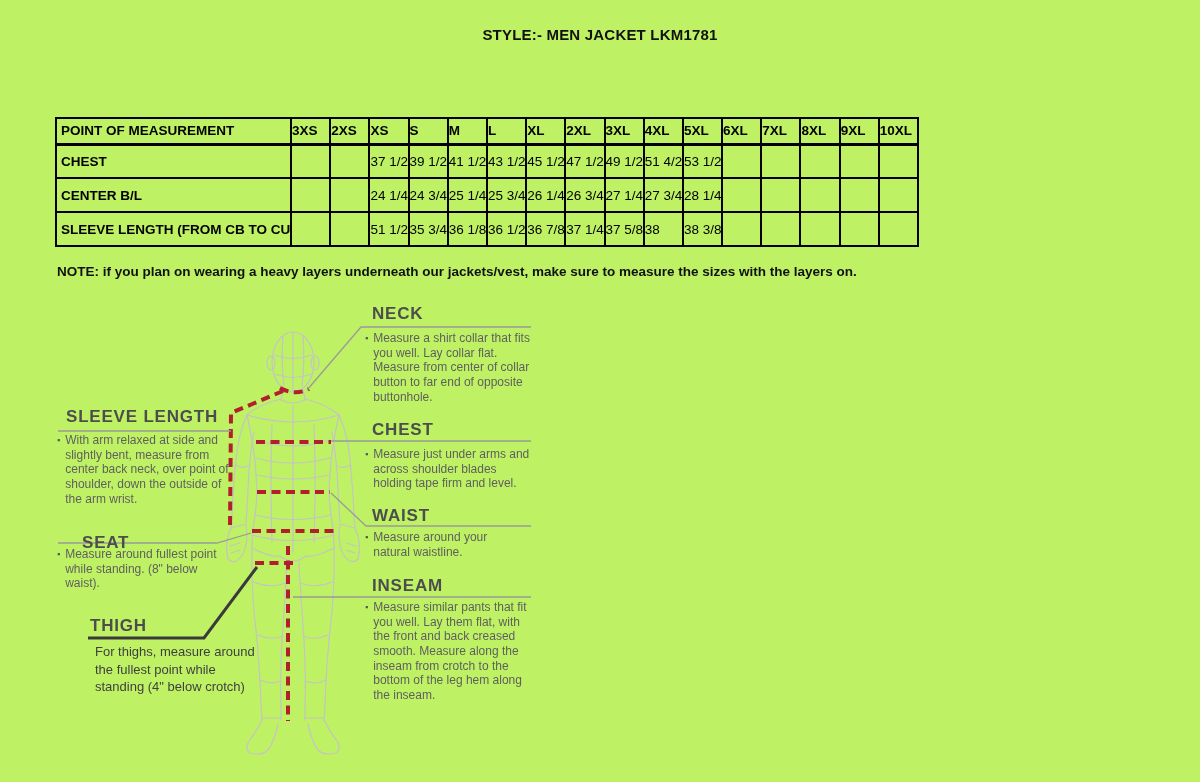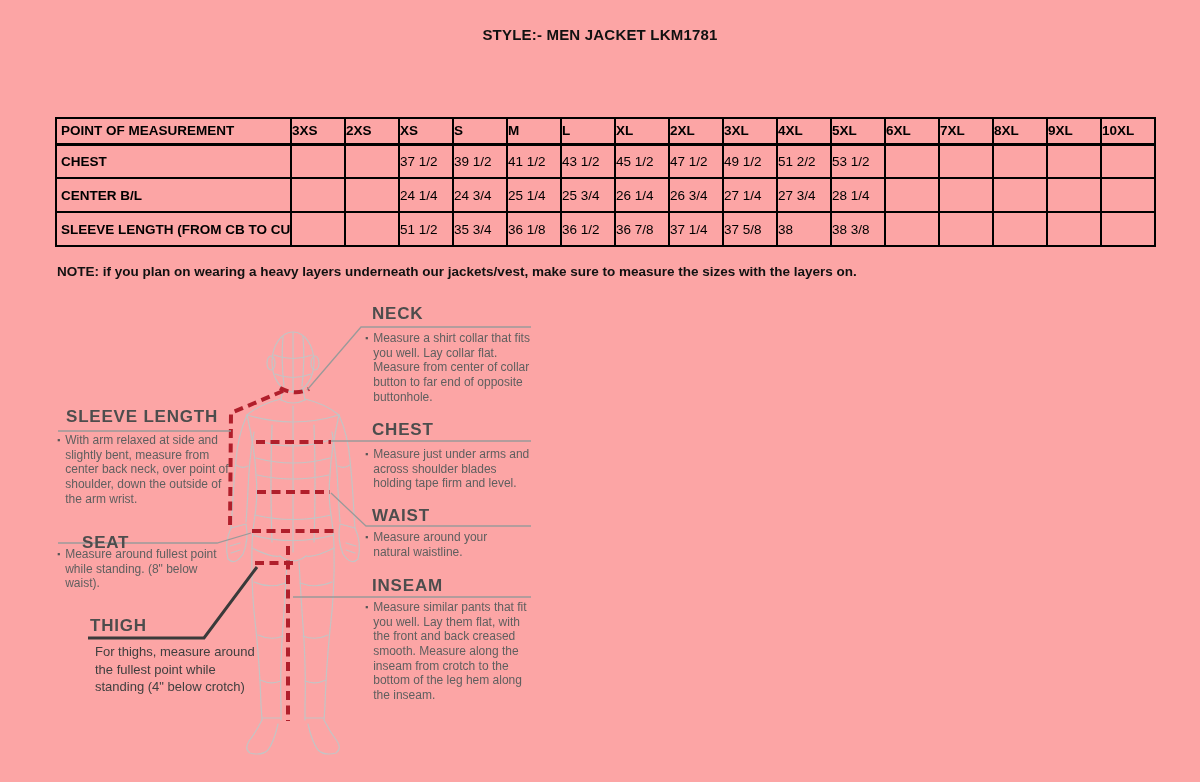--- a/index.html
+++ b/index.html
@@ -5,33 +5,33 @@
   :root{
     --red:#b01f2b;
     --body-gray:#c4c4c4;
     --leader:#9a9a9a;
     --heading:#4d4d4d;
     --desc:#5f5f5f;
   }
   *{margin:0;padding:0;box-sizing:border-box;}
   html,body{background:#ffffff;}
   body{font-family:"Liberation Sans", sans-serif;}
-  .page{position:relative;width:1200px;height:782px;background:#fca5a5;overflow:hidden;}
+  .page{position:relative;width:1200px;height:782px;background:#bef264;overflow:hidden;}
 
   
   .doc-title{position:absolute;top:26px;left:0;width:1200px;text-align:center;
     font-size:15px;font-weight:bold;color:#111;letter-spacing:.2px;}
 
   
   .doc-note{position:absolute;top:264px;left:57px;width:1100px;
     font-size:13.5px;font-weight:bold;color:#111;}
 
   
   .size-table-wrap{position:absolute;top:117px;left:55px;width:1090px;}
-  table.size-table{width:1101px;border-collapse:collapse;table-layout:fixed;}
+  table.size-table{width:864px;border-collapse:collapse;table-layout:fixed;}
   table.size-table th, table.size-table td{
     border:2px solid #000;font-size:13.5px;color:#000;overflow:hidden;white-space:nowrap;}
   table.size-table thead th{height:26px;font-weight:bold;text-align:left;border-bottom:3px solid #000;}
   table.size-table thead th.rowlabel{text-align:left;padding-left:4px;width:235px;}
   table.size-table tbody td{height:34px;text-align:left;font-weight:normal;}
   table.size-table tbody td.rowlabel{font-weight:bold;padding-left:4px;}
 
   
   .diagram{position:absolute;left:0;top:300px;width:600px;height:482px;}
   .diagram svg{position:absolute;left:50px;top:0;}
@@ -99,21 +99,21 @@
             <td class="rowlabel">CHEST</td>
             <td></td>
             <td></td>
             <td>37 1/2</td>
             <td>39 1/2</td>
             <td>41 1/2</td>
             <td>43 1/2</td>
             <td>45 1/2</td>
             <td>47 1/2</td>
             <td>49 1/2</td>
-            <td>51 2/2</td>
+            <td>51 4/2</td>
             <td>53 1/2</td>
             <td></td>
             <td></td>
             <td></td>
             <td></td>
             <td></td>
           </tr>
           <tr>
             <td class="rowlabel">CENTER B/L</td>
             <td></td>

